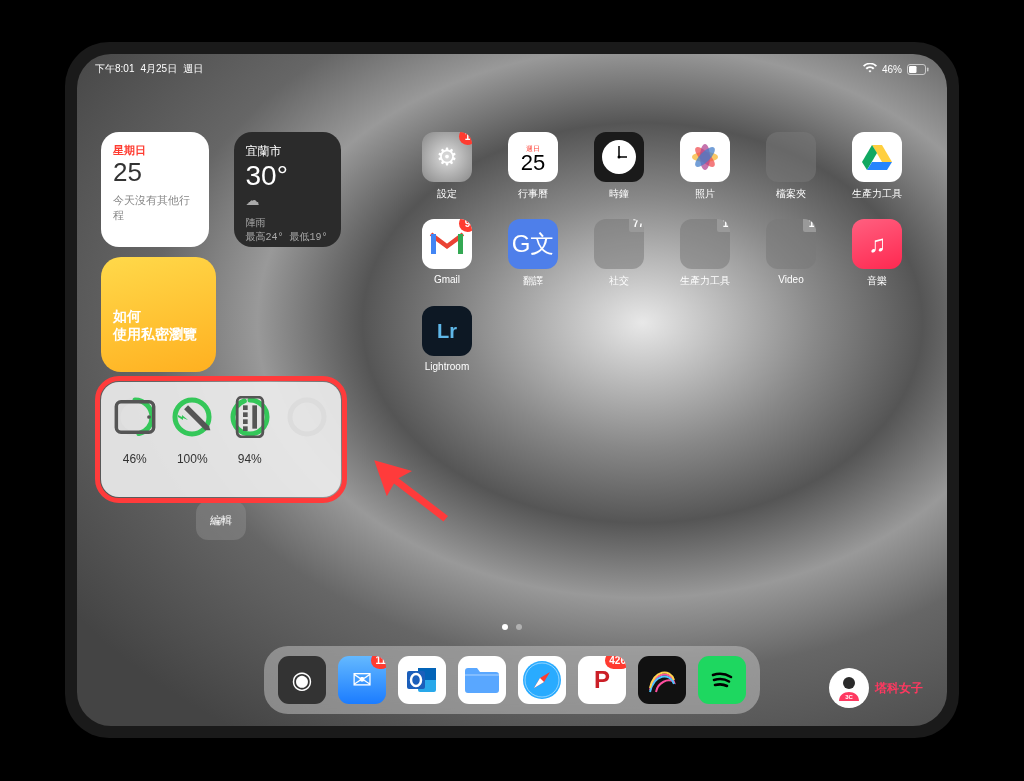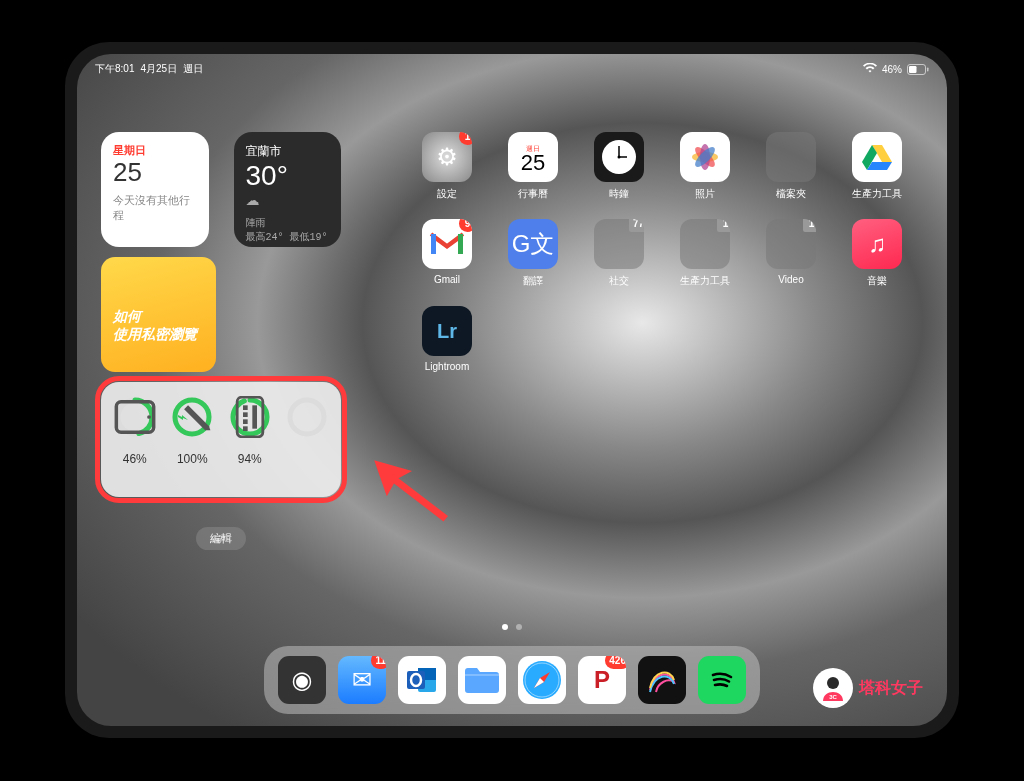--- a/index.html
+++ b/index.html
@@ -20,33 +20,33 @@
 .widget-cal { background: #fff; }
 .widget-cal .wday { color: #ff3b30; font-size: 11px; font-weight: 600; }
 .widget-cal .wdate { font-size: 26px; font-weight: 400; line-height: 1.1; }
 .widget-cal .wsub { font-size: 11px; color: #888; margin-top: 6px; }
 .widget-weather { background: #2b2b2b; color: #fff; }
 .widget-weather .city { font-size: 12px; }
 .widget-weather .temp { font-size: 28px; font-weight: 300; }
 .widget-weather .cond { font-size: 10px; color: #aaa; margin-top: 8px; }
 .widget-weather .range { font-size: 10px; color: #aaa; font-family: Liberation Mono, monospace; }
 .widget-weather .cloud { font-size: 14px; color: #aaa; }
-.widget-note { background: linear-gradient(165deg, #ffd94a 0%, #ffb020 100%); width: 115px; height: 115px; border-radius: 14px; padding: 12px; font-style: italic; }
+.widget-note { background: linear-gradient(165deg, #ffd94a 0%, #ffb020 100%); width: 115px; height: 115px; border-radius: 20px; padding: 12px; }
 .widget-note .ntitle { color: #fff; font-size: 14px; font-weight: 600; margin-top: 38px; line-height: 1.3; }
 
 .widget-battery { width: 240px; height: 115px; background: rgba(235,235,235,0.92); border-radius: 18px; padding: 14px 12px 10px; position: relative; }
 .battery-highlight { position: absolute; top: -6px; left: -6px; right: -6px; bottom: -6px; border: 5px solid #ff3b3b; border-radius: 24px; pointer-events: none; }
 .battery-rings { display: flex; gap: 14px; }
 .ring-wrap { display: flex; flex-direction: column; align-items: center; width: 46px; }
 .ring { width: 42px; height: 42px; position: relative; }
 .ring svg { width: 42px; height: 42px; transform: rotate(-90deg); }
 .ring-icon { position: absolute; inset: 0; display: flex; align-items: center; justify-content: center; font-size: 15px; color: #555; }
 .ring-label { font-size: 12px; color: #333; margin-top: 14px; }
 
-.edit-btn { margin: 30px auto 0; display: block; background: rgba(140,140,140,0.5); color: #fff; border: none; border-radius: 12px; padding: 4px 14px; font-size: 11px; }
+.edit-btn { margin: 4px auto 0; display: block; background: rgba(140,140,140,0.5); color: #fff; border: none; border-radius: 12px; padding: 12px 14px; font-size: 11px; }
 
 .arrow { position: absolute; top: 390px; left: 290px; width: 90px; height: 90px; pointer-events: none; }
 
 .apps { position: absolute; top: 78px; left: 330px; display: grid; grid-template-columns: repeat(6, 80px); gap: 18px 6px; }
 .app { display: flex; flex-direction: column; align-items: center; position: relative; cursor: pointer; }
 .app-icon { width: 50px; height: 50px; border-radius: 12px; position: relative; display: flex; align-items: center; justify-content: center; font-size: 24px; color: #fff; overflow: hidden; }
 .app-label { font-size: 10px; color: #fff; margin-top: 5px; text-align: center; white-space: nowrap; }
 .badge { position: absolute; top: -4px; right: -4px; background: #ff3b30; color: #fff; border-radius: 10px; min-width: 17px; height: 17px; font-size: 10px; display: flex; align-items: center; justify-content: center; padding: 0 4px; font-weight: 600; }
 
 
@@ -78,21 +78,21 @@
 .ic-mail { background:linear-gradient(#64b9ff,#1b7cff); }
 .ic-outlook { background:#fff; color:#1f6fd4; }
 .ic-files { background:#fff; }
 .ic-safari { background:#fff; }
 .ic-pinterest { background:#fff; color:#cb1f27; font-weight:800; }
 .ic-procreate { background:#111; }
 .ic-spotify { background:#1ed760; }
 
 .watermark { position: absolute; bottom: 18px; right: 24px; display:flex; align-items:center; gap:6px; }
 .watermark .avatar { width:40px; height:40px; border-radius:50%; background:#fff; display:flex; align-items:center; justify-content:center; }
-.watermark .txt { color:#ff3860; font-weight:800; font-size:16px; }
+.watermark .txt { color:#ff3860; font-weight:800; font-size:12px; }
 </style>
 </head>
 <body>
 
 <div class="device-frame">
 <div class="screen">
 
   <div class="status-bar">
     <div class="status-left">
       <span>下午8:01</span>

